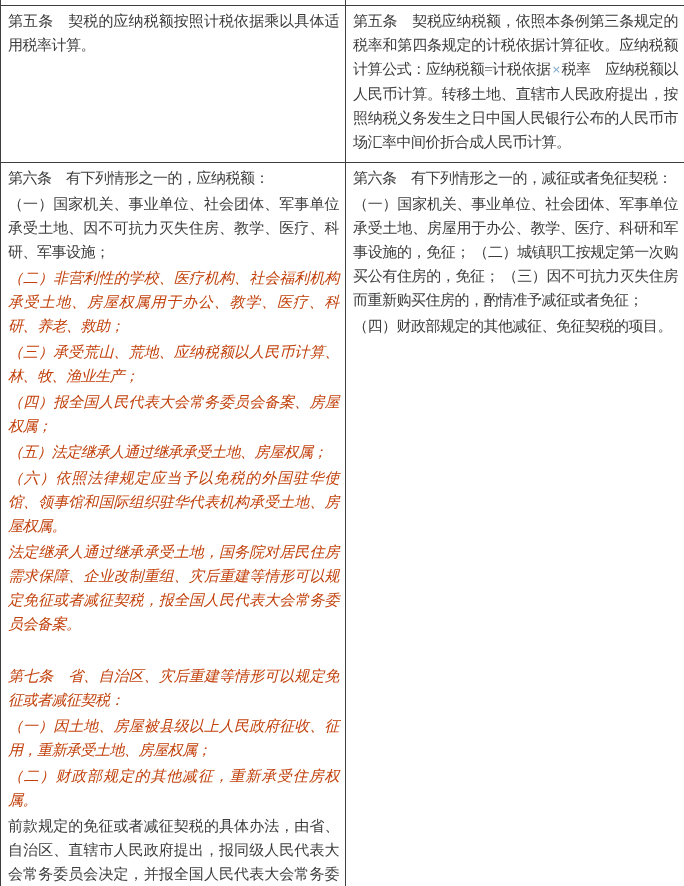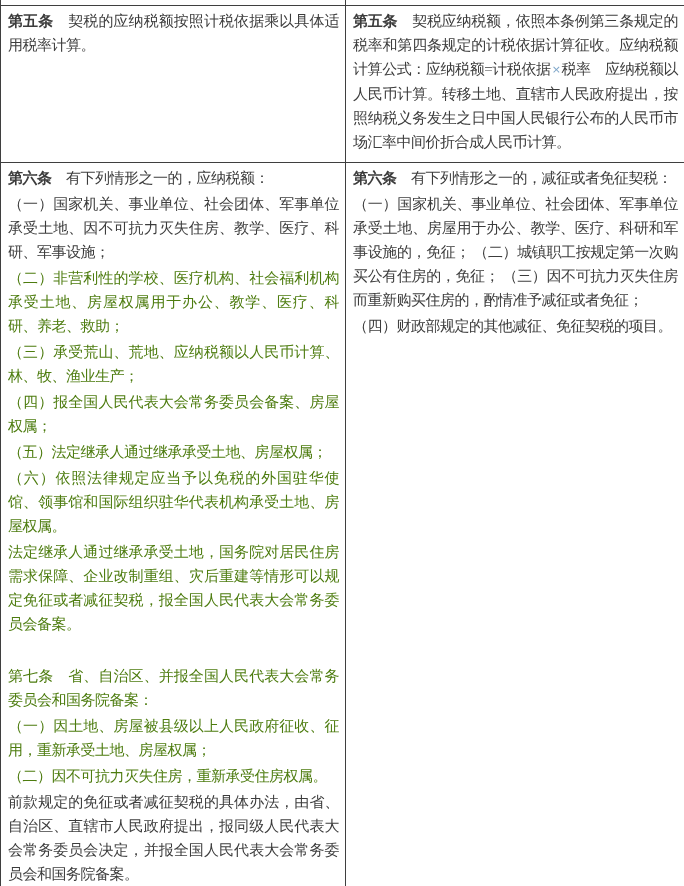--- a/index.html
+++ b/index.html
@@ -37,24 +37,25 @@
   tr.row-article5 td {
     height: 152px;
   }
   p {
     margin: 2px 0;
   }
   p.first {
     margin-top: 1px;
   }
   .red {
-    color: #4d7c0f;
+    color: #c2410c;
+    font-style: italic;
   }
   b.art-head {
-    font-weight: bold;
+    font-weight: normal;
   }
   .mult-x {
     color: #7ea6c9;
     font-size: 11px;
     font-family: "DejaVu Sans", sans-serif;
     padding: 0 1px;
     vertical-align: 1px;
   }
   p.blank-line {
     height: 24px;
@@ -89,23 +90,23 @@
     <td>
       <p class="first"><b class="art-head">第六条</b><span>　有下列情形之一的，应纳税额：</span></p>
       <p>（一）国家机关、事业单位、社会团体、军事单位承受土地、因不可抗力灭失住房、教学、医疗、科研、军事设施；</p>
       <p class="red">（二）非营利性的学校、医疗机构、社会福利机构承受土地、房屋权属用于办公、教学、医疗、科研、养老、救助；</p>
       <p class="red">（三）承受荒山、荒地、应纳税额以人民币计算、林、牧、渔业生产；</p>
       <p class="red">（四）报全国人民代表大会常务委员会备案、房屋权属；</p>
       <p class="red">（五）法定继承人通过继承承受土地、房屋权属；</p>
       <p class="red">（六）依照法律规定应当予以免税的外国驻华使馆、领事馆和国际组织驻华代表机构承受土地、房屋权属。</p>
       <p class="red">法定继承人通过继承承受土地，国务院对居民住房需求保障、企业改制重组、灾后重建等情形可以规定免征或者减征契税，报全国人民代表大会常务委员会备案。</p>
       <p class="blank-line"></p>
-      <p class="red">第七条　省、自治区、并报全国人民代表大会常务委员会和国务院备案：</p>
+      <p class="red">第七条　省、自治区、灾后重建等情形可以规定免征或者减征契税：</p>
       <p class="red">（一）因土地、房屋被县级以上人民政府征收、征用，重新承受土地、房屋权属；</p>
-      <p class="red">（二）因不可抗力灭失住房，重新承受住房权属。</p>
+      <p class="red">（二）财政部规定的其他减征，重新承受住房权属。</p>
       <p>前款规定的免征或者减征契税的具体办法，由省、自治区、直辖市人民政府提出，报同级人民代表大会常务委员会决定，并报全国人民代表大会常务委员会和国务院备案。</p>
     </td>
     <td>
       <p class="first"><b class="art-head">第六条</b><span>　有下列情形之一的，减征或者免征契税：</span></p>
       <p>（一）国家机关、事业单位、社会团体、军事单位承受土地、房屋用于办公、教学、医疗、科研和军事设施的，免征； （二）城镇职工按规定第一次购买公有住房的，免征； （三）因不可抗力灭失住房而重新购买住房的，酌情准予减征或者免征；</p>
       <p>（四）财政部规定的其他减征、免征契税的项目。</p>
     </td>
   </tr>
 
 </tbody>

